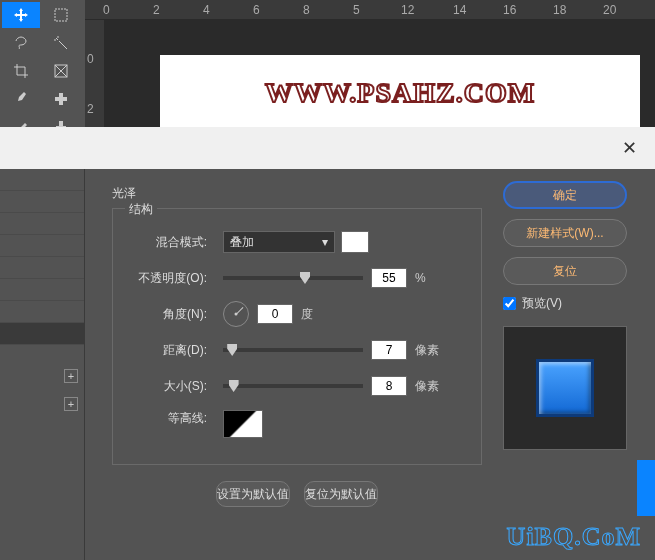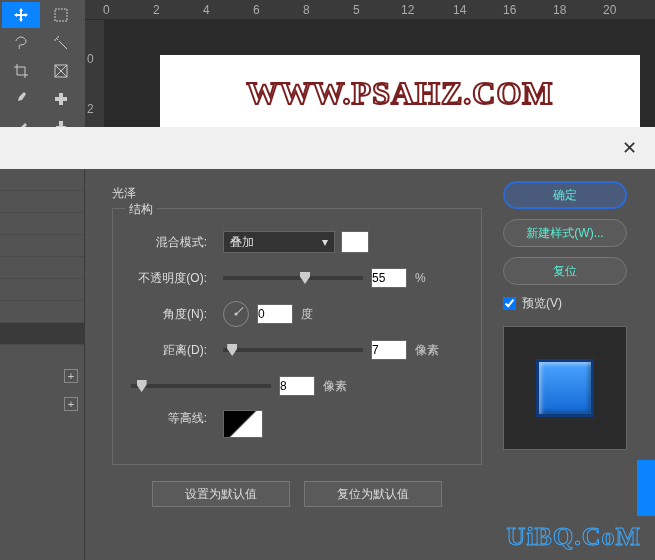--- a/index.html
+++ b/index.html
@@ -8,50 +8,50 @@
 .toolbar{position:absolute;left:0;top:0;width:85px;height:127px;background:#535353;display:flex;flex-wrap:wrap;padding:2px;gap:2px}
 .tool-btn{width:38px;height:26px;display:flex;align-items:center;justify-content:center;cursor:pointer}
 .tool-btn.active{background:#0a84ff}
 .tool-btn svg{width:16px;height:16px}
 .ruler-h{position:absolute;left:85px;top:0;right:0;height:20px;background:#3a3a3a;border-bottom:1px solid #2a2a2a;display:flex;align-items:center;color:#aaa;font-size:9px;overflow:hidden}
 .ruler-h span{position:absolute}
 .canvas-area{position:absolute;left:85px;top:20px;right:0;bottom:0;background:#2a2a2a}
 .ruler-v{position:absolute;left:0;top:0;width:20px;height:100%;background:#3a3a3a;border-right:1px solid #2a2a2a;color:#aaa;font-size:9px}
 .ruler-v span{position:absolute;left:2px}
 .artboard{position:absolute;left:75px;top:35px;width:480px;height:75px;background:#fff}
-.wm{position:absolute;left:50%;top:50%;transform:translate(-50%,-50%);font-size:32px;font-weight:bold;color:#fff;-webkit-text-stroke:2px #7a1f1f;font-family:Georgia,serif;letter-spacing:1px}
+.wm{position:absolute;left:50%;top:50%;transform:translate(-50%,-50%);font-size:28px;font-weight:bold;color:#fff;-webkit-text-stroke:2px #7a1f1f;font-family:Georgia,serif;letter-spacing:1px}
 .dialog-strip{position:absolute;left:0;top:127px;right:0;height:42px;background:#f0f0f0;display:flex;align-items:center;justify-content:flex-end;padding-right:18px}
 .close-x{font-size:18px;color:#333;cursor:pointer}
 .dialog-body{position:absolute;left:0;top:169px;right:0;bottom:0;background:#535353;color:#ccc}
 .left-panel{position:absolute;left:0;top:0;width:85px;height:100%;background:#535353;border-right:1px solid #3a3a3a}
 .left-panel .row{height:22px;border-bottom:1px solid #4a4a4a}
 .left-panel .row.sel{background:#3a3a3a}
 .left-panel .add{position:absolute;right:6px;width:14px;height:14px;border:1px solid #888;display:flex;align-items:center;justify-content:center;color:#ccc;font-size:11px;cursor:pointer}
 .center{position:absolute;left:112px;top:16px;width:370px}
 .section-title{color:#ddd;margin-bottom:6px}
 .fieldset{border:1px solid #6a6a6a;padding:14px 18px 14px 18px;margin-top:4px}
 .fieldset-label{position:relative;top:-22px;left:-6px;background:#535353;padding:0 4px;display:inline-block;color:#ddd}
 .form-row{display:flex;align-items:center;margin-bottom:12px;height:24px}
 .form-label{width:92px;text-align:right;padding-right:16px;color:#ddd}
 .select{width:112px;height:22px;background:#333;border:1px solid #666;color:#ddd;padding:0 6px;display:flex;align-items:center;justify-content:space-between;cursor:pointer}
 .color-sw{width:28px;height:22px;background:#fff;border:1px solid #666;margin-left:6px;cursor:pointer}
 .slider{width:140px;height:4px;background:#3a3a3a;position:relative;margin-right:8px}
 .slider-thumb{position:absolute;top:-4px;width:10px;height:12px;background:#ccc;clip-path:polygon(50% 100%,0 40%,0 0,100% 0,100% 40%)}
-.num-input{width:36px;height:20px;background:#fff;border:1px solid #666;color:#000;}
+.num-input{width:36px;height:20px;background:#fff;border:1px solid #666;color:#000;text-align:center}
 .unit{margin-left:8px;color:#ccc}
 .angle-ctrl{width:26px;height:26px;border:1px solid #888;border-radius:50%;position:relative;margin-right:8px}
 .angle-ctrl::after{content:"";position:absolute;left:50%;top:50%;width:10px;height:1px;background:#ccc;transform-origin:left;transform:rotate(-45deg)}
 .angle-ctrl::before{content:"";position:absolute;left:50%;top:50%;width:3px;height:3px;background:#ccc;border-radius:50%;transform:translate(-50%,-50%)}
 .contour{width:40px;height:28px;background:linear-gradient(135deg,#000 0%,#000 48%,#fff 52%,#fff 100%);border:1px solid #666;margin-right:12px;cursor:pointer}
 .chk{display:flex;align-items:center;gap:6px;color:#ddd;cursor:pointer}
 .chk input{width:13px;height:13px}
 .btn-row{display:flex;gap:14px;margin-top:16px;justify-content:center}
-.gray-btn{height:26px;padding:0 32px;background:#5a5a5a;border:1px solid #777;color:#ddd;cursor:pointer;border-radius:0}
+.gray-btn{height:26px;padding:0 0;background:#5a5a5a;border:1px solid #777;color:#ddd;cursor:pointer;border-radius:10px}
 .right-panel{position:absolute;right:22px;top:12px;width:130px}
-.pill-btn{width:124px;height:28px;border-radius:14px;border:1px solid #777;background:#5a5a5a;color:#5eead4;display:flex;align-items:center;justify-content:center;margin-bottom:10px;cursor:pointer}
+.pill-btn{width:124px;height:28px;border-radius:14px;border:1px solid #777;background:#5a5a5a;color:#fdba74;display:flex;align-items:center;justify-content:center;margin-bottom:10px;cursor:pointer}
 .pill-btn.primary{border:2px solid #2d6bd4;background:#4a5a7a}
 .preview-row{display:flex;align-items:center;gap:8px;margin:10px 0 14px;color:#ddd}
 .preview-box{width:124px;height:124px;background:#2a2a2a;border:1px solid #666;display:flex;align-items:center;justify-content:center}
 .cube{width:58px;height:58px;background:linear-gradient(180deg,#4aa3ff 0%,#1268d4 100%);border:3px solid #0d3a7a;box-shadow:inset 2px 2px 4px rgba(255,255,255,.5),inset -2px -2px 4px rgba(0,0,0,.4)}
 .footer-wm{position:absolute;right:14px;bottom:8px;font-size:26px;font-weight:bold;color:transparent;-webkit-text-stroke:1px #3aa8ff;font-family:Georgia,serif;letter-spacing:1px}
 .bottom-strip{position:absolute;right:0;bottom:44px;width:18px;height:56px;background:#0a84ff}
 </style>
 </head>
 <body>
 
@@ -185,20 +185,21 @@
       <div class="form-row">
         <div class="form-label">距离(D):</div>
         <div class="slider">
             <div class="slider-thumb" style="left:3%"></div>
           </div>
         <input class="num-input" value="7" style="">
         <span class="unit">像素</span>
       </div>
 
       <div class="form-row">
+        <div class="form-label">大小(S):</div>
         <div class="slider">
             <div class="slider-thumb" style="left:4%"></div>
           </div>
         <input class="num-input" value="8" style="">
         <span class="unit">像素</span>
       </div>
 
       <div class="form-row" style="align-items:flex-start;height:auto">
         <div class="form-label">等高线:</div>
         <div class="contour"></div>

